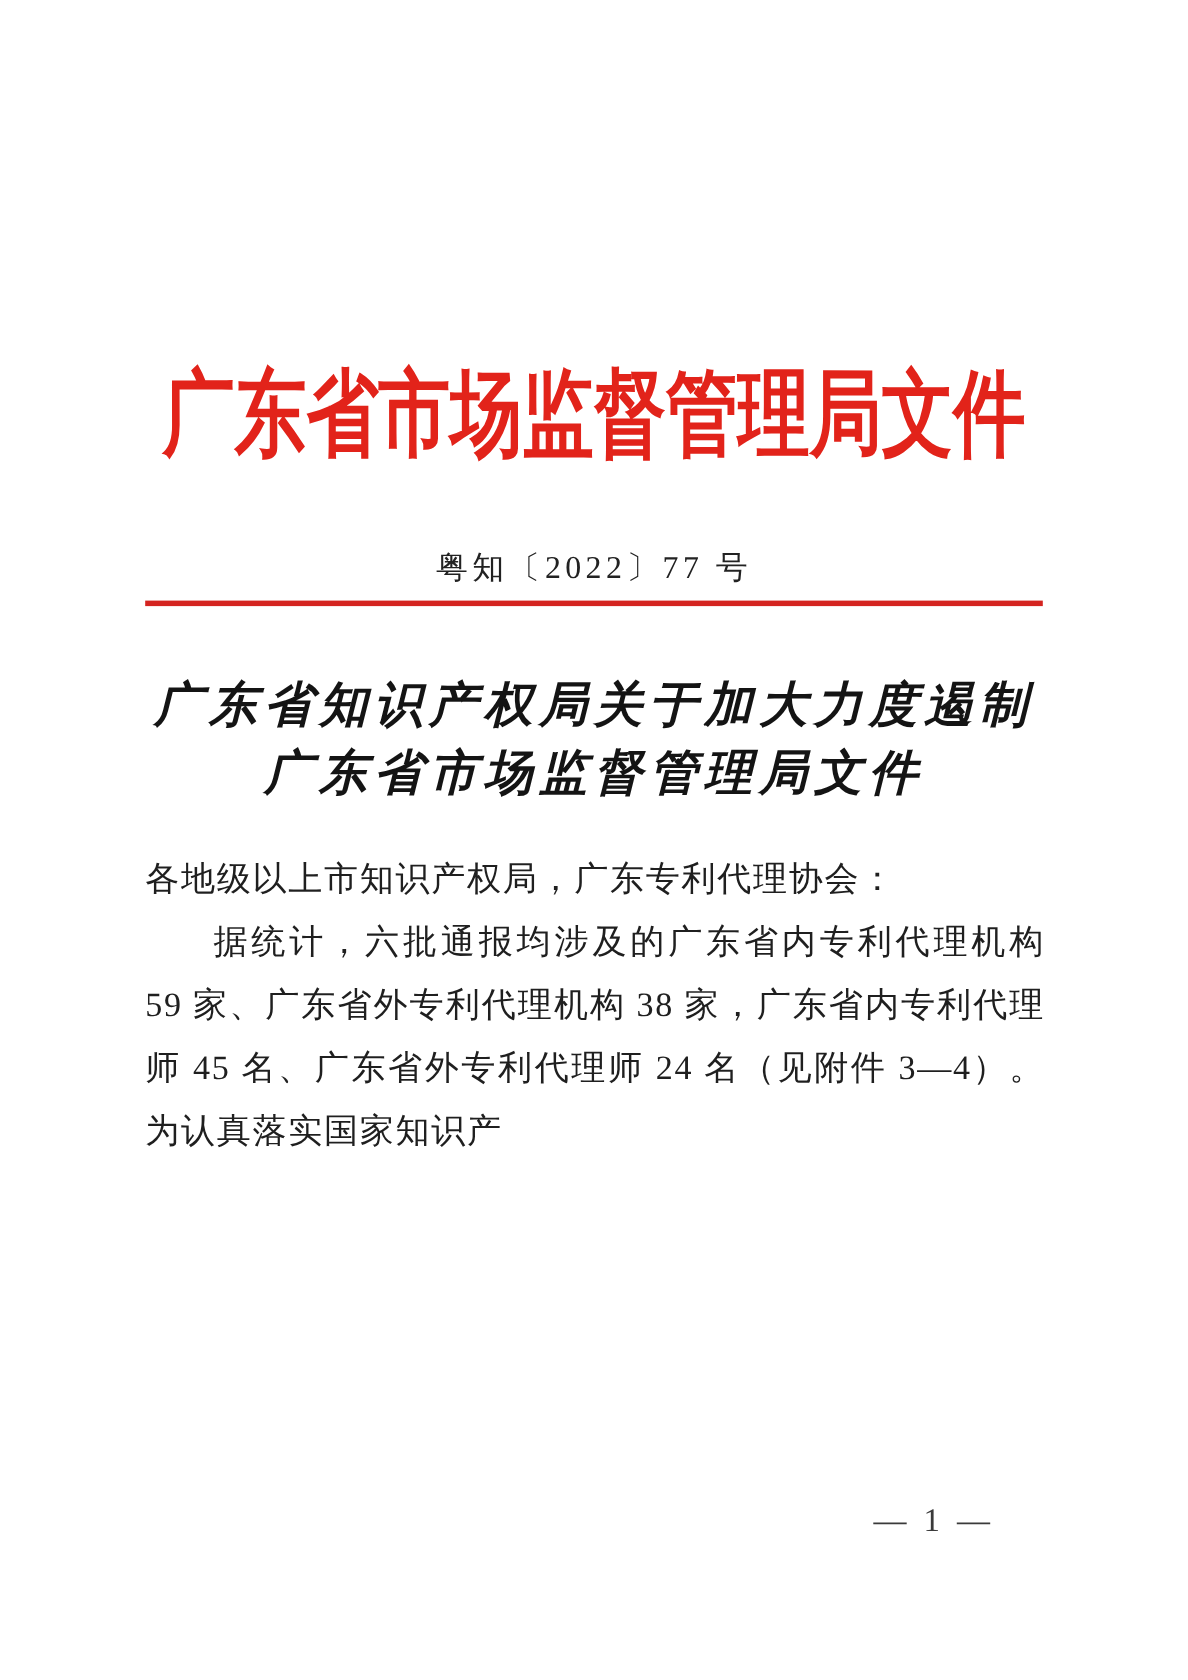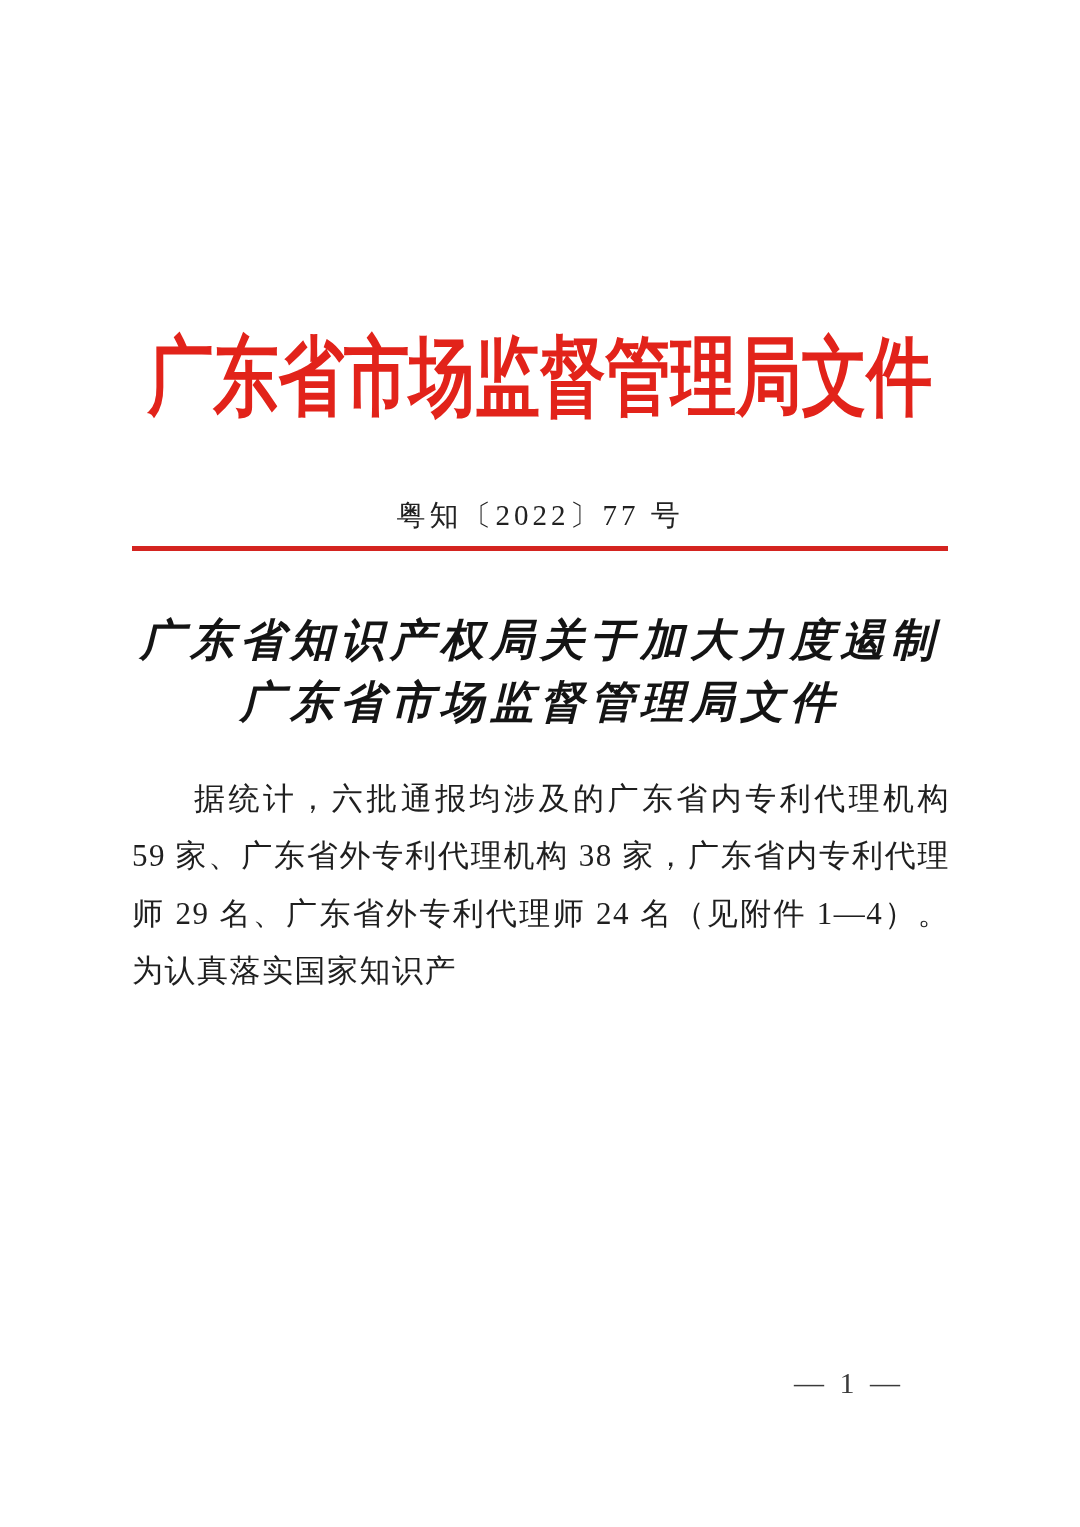--- a/index.html
+++ b/index.html
@@ -108,18 +108,19 @@
   <div class="doc-number">粤知〔2022〕77 号</div>
 
   <div class="red-rule"></div>
 
   <div class="subject">
     <div>广东省知识产权局关于加大力度遏制</div>
     <div>广东省市场监督管理局文件</div>
   </div>
 
   <div class="body-block">
-    <p class="para">据统计，六批通报均涉及的广东省内专利代理机构 59 家、广东省外专利代理机构 38 家，广东省内专利代理师 29 名、广东省外专利代理师 24 名（见附件 1—4）。为认真落实国家知识产</p>
+    <p class="salutation">各地级以上市知识产权局，广东专利代理协会：</p>
+    <p class="para">据统计，六批通报均涉及的广东省内专利代理机构 59 家、广东省外专利代理机构 38 家，广东省内专利代理师 45 名、广东省外专利代理师 24 名（见附件 3—4）。为认真落实国家知识产</p>
   </div>
 
   <div class="page-number">— 1 —</div>
 
 </div>
 
 </body></html>

